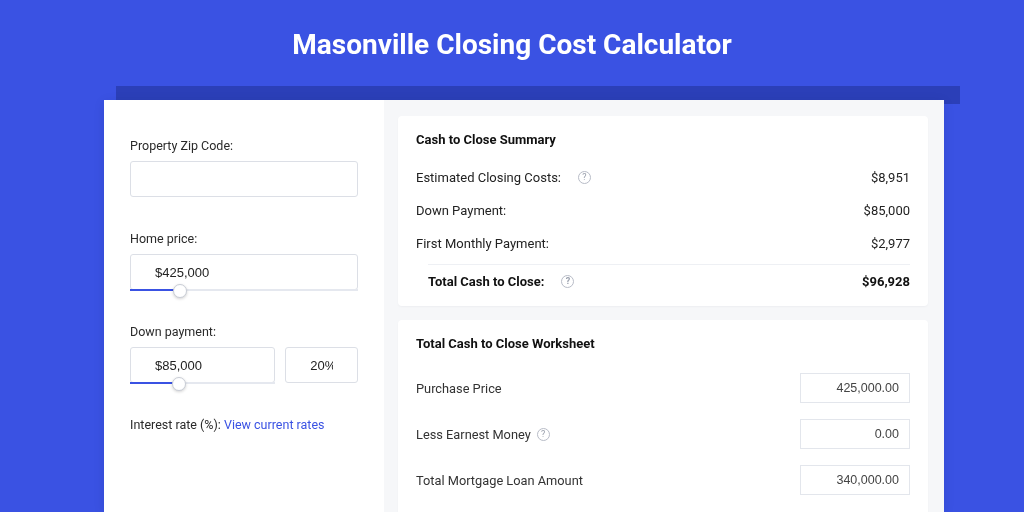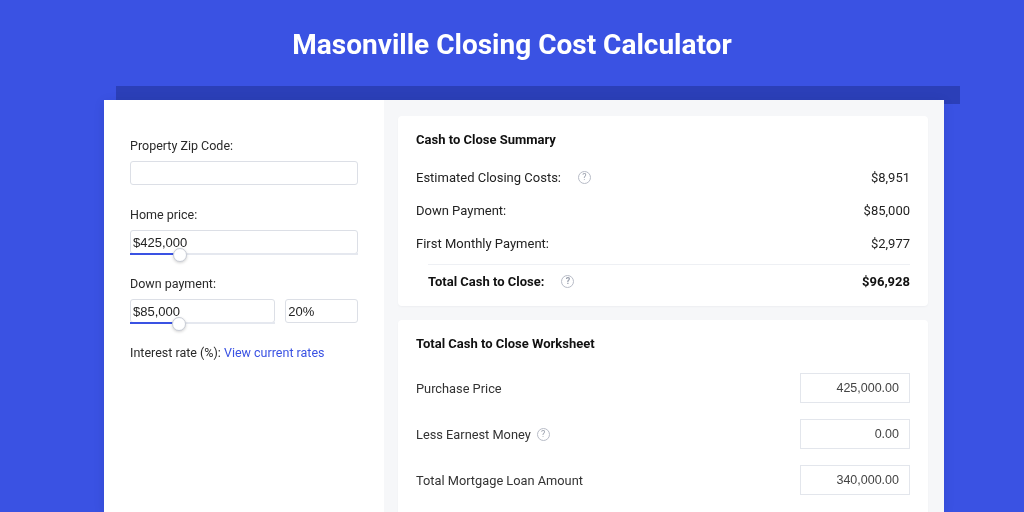--- a/index.html
+++ b/index.html
@@ -44,37 +44,37 @@
       box-shadow: 0 2px 10px rgba(20,30,80,0.12);
     }
     
     .left-col {
       width: 280px;
       padding: 38px 26px 0 26px;
       background: #ffffff;
       font-size: 12.5px;
       color: #2a2a2a;
     }
-    .field { margin-bottom: 22px; }
+    .field { margin-bottom: 34px; }
     .field-label {
       display: block;
       font-size: 12.5px;
       color: #2a2a2a;
       margin-bottom: 8px;
     }
     .field-label a {
       color: #3a52e3;
       text-decoration: none;
     }
     .text-input {
       width: 100%;
-      height: 24px;
+      height: 36px;
       border: 1px solid #dcdfe6;
       border-radius: 3px;
-      padding: 0 2px;
+      padding: 0 24px;
       font-size: 13px;
       color: #222;
       background: #fff;
       outline: none;
     }
     .slider-wrap {
       position: relative;
     }
     .slider {
       position: absolute;

